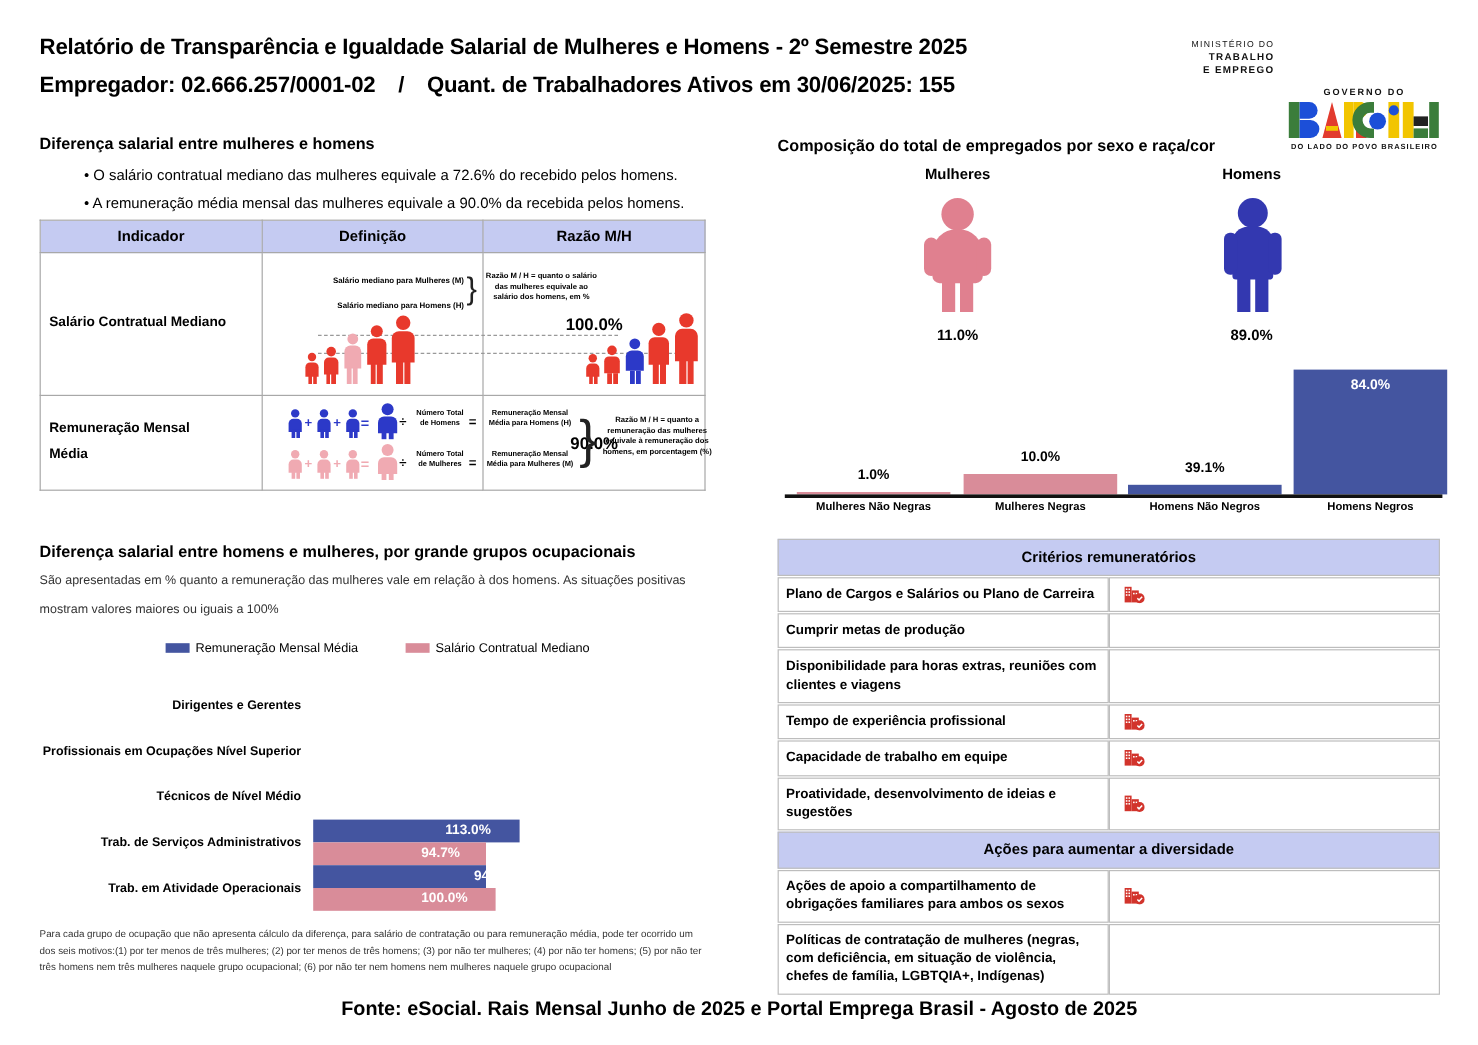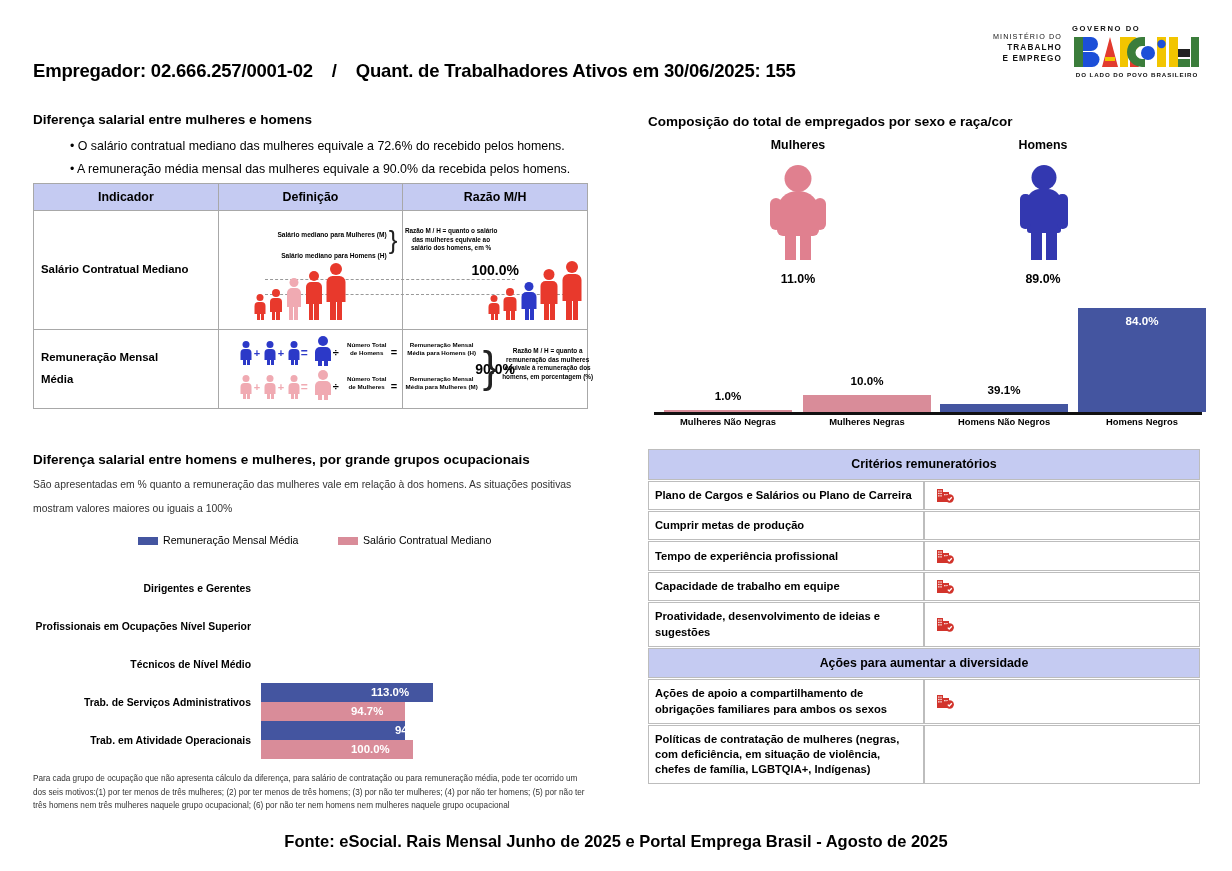--- a/index.html
+++ b/index.html
@@ -11,21 +11,21 @@
   
   .header{position:absolute;left:0;top:0;width:1232px;height:100px;}
   .hdr-title{position:absolute;left:33px;top:28px;font-size:18.5px;font-weight:bold;letter-spacing:-0.2px;white-space:nowrap;}
   .hdr-sub{position:absolute;left:33px;top:60px;font-size:18.5px;font-weight:bold;letter-spacing:-0.2px;white-space:nowrap;}
   .hdr-sub .sep{display:inline-block;padding:0 14px;}
   .logo-wrap{position:absolute;left:972px;top:24px;width:230px;height:60px;}
   .min-logo{position:absolute;left:0px;top:8px;text-align:right;width:90px;line-height:1.35;}
   .min-logo div{font-size:7.2px;letter-spacing:1.1px;color:#111;}
   .min-logo .b{font-weight:bold;font-size:8.2px;}
   .gov-logo{position:absolute;left:100px;top:0px;width:130px;}
-  .gov-top{font-size:7.6px;font-weight:bold;letter-spacing:1.6px;text-align:left;color:#111;}
+  .gov-top{font-size:7.6px;font-weight:bold;letter-spacing:1.6px;text-align:center;color:#111;margin-top:48px;}
   .gov-bottom{font-size:6.2px;font-weight:bold;letter-spacing:0.9px;text-align:center;color:#111;margin-top:2px;}
   .brasil{height:34px;position:relative;margin-top:2px;}
   .brasil svg{display:block;}
 
   
   .sec-title{font-size:13.5px;font-weight:bold;position:absolute;white-space:nowrap;}
   .bullet-line{font-size:12.4px;position:absolute;white-space:nowrap;}
 
   
   .ltable{position:absolute;left:33px;top:183px;width:555px;border-collapse:collapse;table-layout:fixed;}
@@ -83,20 +83,21 @@
   .ctable td.sect{background:#c5cbf2;text-align:center;font-size:12.4px;padding:6px;}
   .ctable td.mark{width:165px;text-align:left;padding-left:12px;height:13px;}
   .bld-icon{display:inline-block;width:17px;height:15px;vertical-align:middle;}
 
   .source{position:absolute;left:0;top:832px;width:1232px;text-align:center;font-size:16.5px;font-weight:bold;}
 </style>
 </head>
 <body>
 
 <div class="header">
+  <div class="hdr-title">Relatório de Transparência e Igualdade Salarial de Mulheres e Homens - 2º Semestre 2025</div>
   <div class="hdr-sub">
     <span>Empregador: 02.666.257/0001-02</span>
     <span class="sep">/</span>
     <span>Quant. de Trabalhadores Ativos em 30/06/2025: 155</span>
   </div>
   <div class="logo-wrap">
     <div class="min-logo">
       <div>MINISTÉRIO DO</div>
       <div class="b">TRABALHO</div>
       <div class="b">E EMPREGO</div>
@@ -398,20 +399,24 @@
                 <path d="M10.8 10.6 l1.4 1.4 l2.6 -2.7" stroke="#fff" stroke-width="1.3" fill="none"></path>
               </svg>
         </span>
       </td>
     </tr>
     <tr>
       <td>Cumprir metas de produção</td>
       <td class="mark"></td>
     </tr>
     <tr>
+      <td>Disponibilidade para horas extras, reuniões com clientes e viagens</td>
+      <td class="mark"></td>
+    </tr>
+    <tr>
       <td>Tempo de experiência profissional</td>
       <td class="mark">
         <span class="bld-icon">
           <svg width="17" height="15" viewBox="0 0 17 15">
                 <rect x="0" y="1" width="6" height="13" fill="#d2342c"></rect>
                 <rect x="6" y="4" width="6" height="10" fill="#d2342c"></rect>
                 <rect x="1.2" y="2.4" width="1.3" height="1.3" fill="#fff"></rect>
                 <rect x="3.4" y="2.4" width="1.3" height="1.3" fill="#fff"></rect>
                 <rect x="1.2" y="4.8" width="1.3" height="1.3" fill="#fff"></rect>
                 <rect x="3.4" y="4.8" width="1.3" height="1.3" fill="#fff"></rect>

